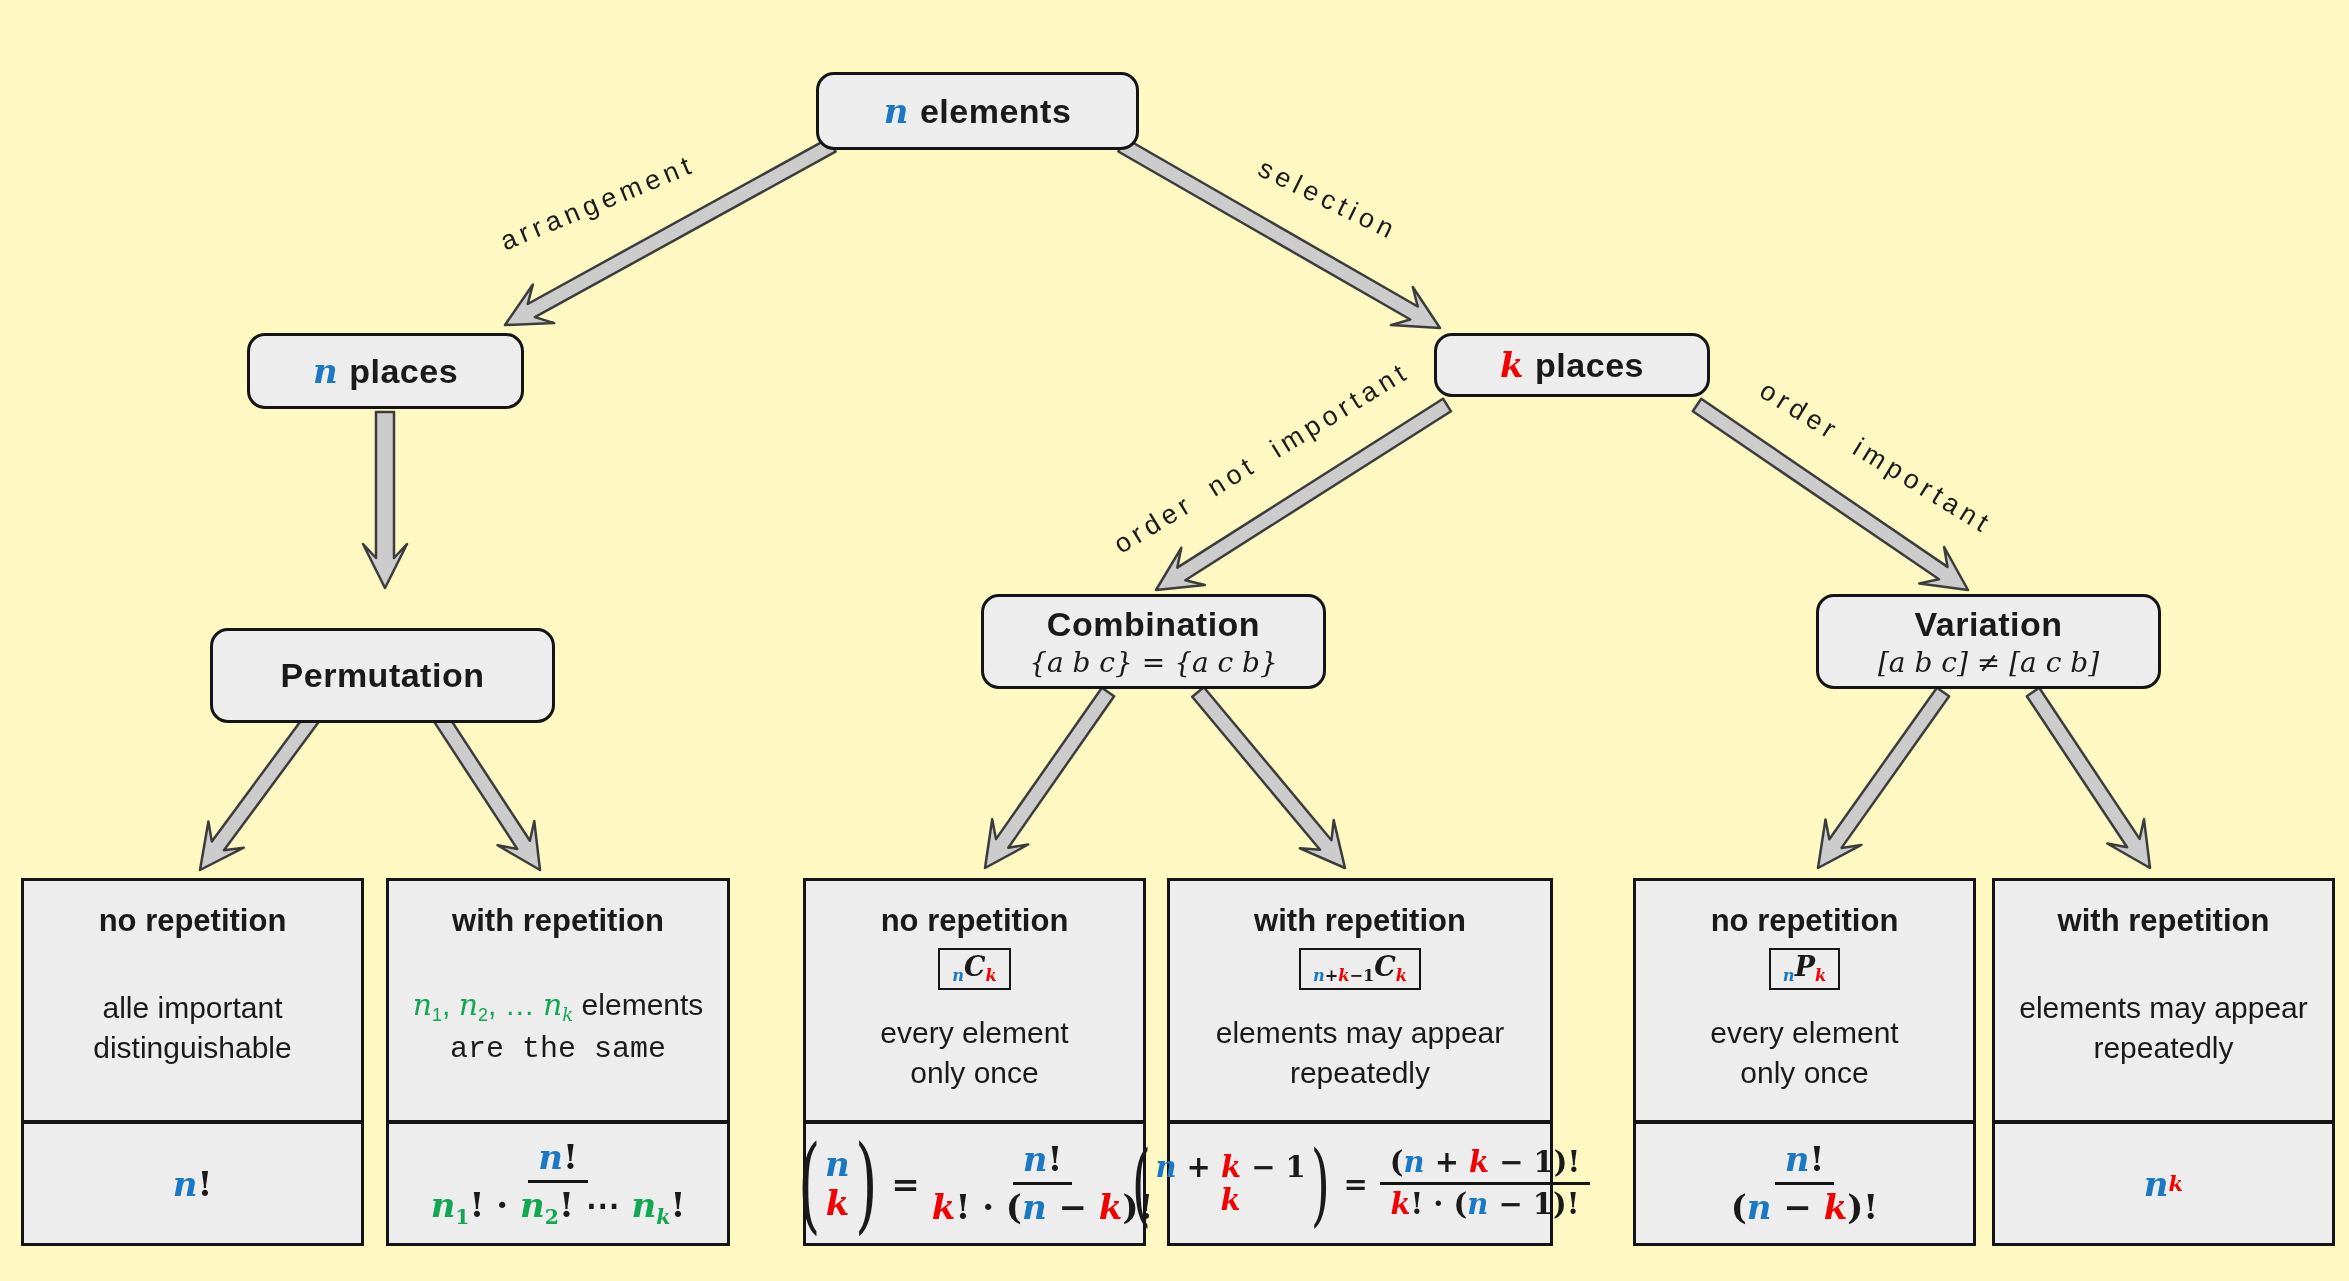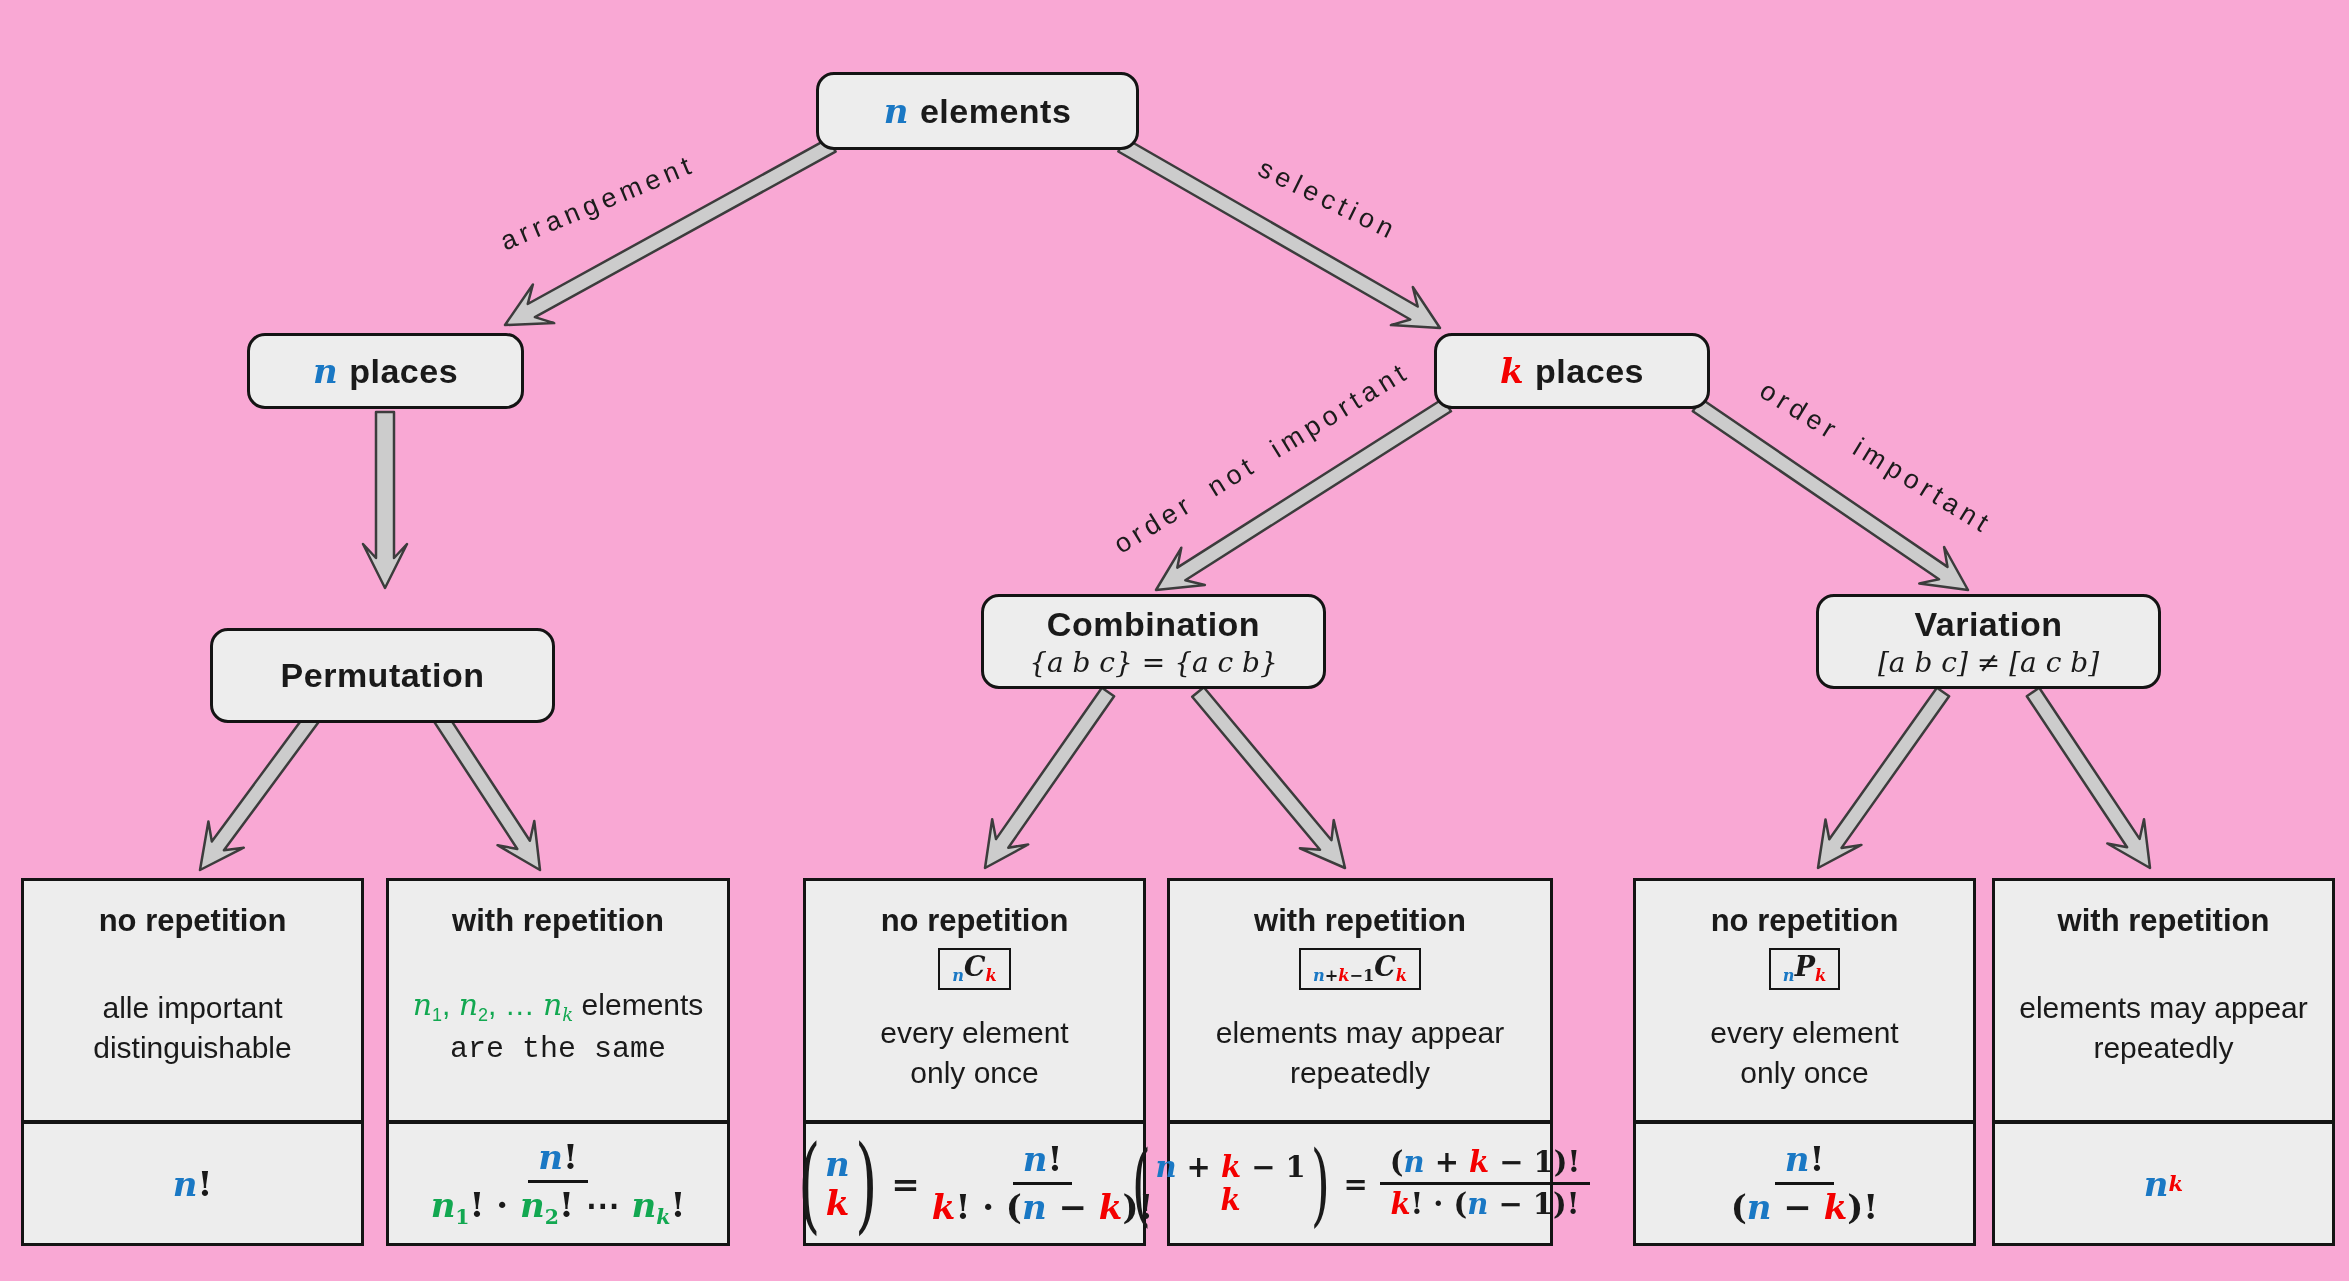--- a/index.html
+++ b/index.html
@@ -1,17 +1,17 @@
 <!DOCTYPE html>
 <html><head>
 <meta charset="utf-8">
 <style>
   html,body{margin:0;padding:0;background:#ffffff;}
   #stage{
-    position:relative;width:2349px;height:1281px;background:#f9a8d4;overflow:hidden;
+    position:relative;width:2349px;height:1281px;background:#fef9c3;overflow:hidden;
     font-family:"Liberation Sans",sans-serif;color:#1a1a1a;
   }
   #arrow-svg{position:absolute;left:0;top:0;width:2349px;height:1281px;}
 
   
   .node{
     position:absolute;background:#ededed;border:3.5px solid #141414;border-radius:18px;
     display:flex;flex-direction:column;align-items:center;justify-content:center;
     box-sizing:border-box;
   }
@@ -92,21 +92,21 @@
   </div>
 
   <div class="edge-label" style="left:598px;top:203px;transform:translate(-50%,-50%) rotate(-22.5deg)">arrangement</div>
   <div class="edge-label" style="left:1328px;top:200px;transform:translate(-50%,-50%) rotate(26deg)">selection</div>
   <div class="edge-label" style="left:1262px;top:458px;transform:translate(-50%,-50%) rotate(-31.5deg)">order not important</div>
   <div class="edge-label" style="left:1876px;top:458px;transform:translate(-50%,-50%) rotate(31.5deg)">order important</div>
 
   <div class="node" style="left:247px;top:333px;width:277px;height:76px">
     <div class="node-title"><span class="nvar" style="color:#1a78c4">n</span><span>places</span></div>
   </div>
-  <div class="node" style="left:1434px;top:333px;width:276px;height:76px">
+  <div class="node" style="left:1434px;top:333px;width:276px;height:64px">
     <div class="node-title"><span class="nvar" style="color:#f40000">k</span><span>places</span></div>
   </div>
 
   <div class="node" style="left:210px;top:628px;width:345px;height:95px">
     <div class="node-title">Permutation</div>
   </div>
   <div class="node" style="left:981px;top:594px;width:345px;height:95px">
     <div class="node-title">Combination</div>
     <div class="node-sub">{a b c} = {a c b}</div>
   </div>

